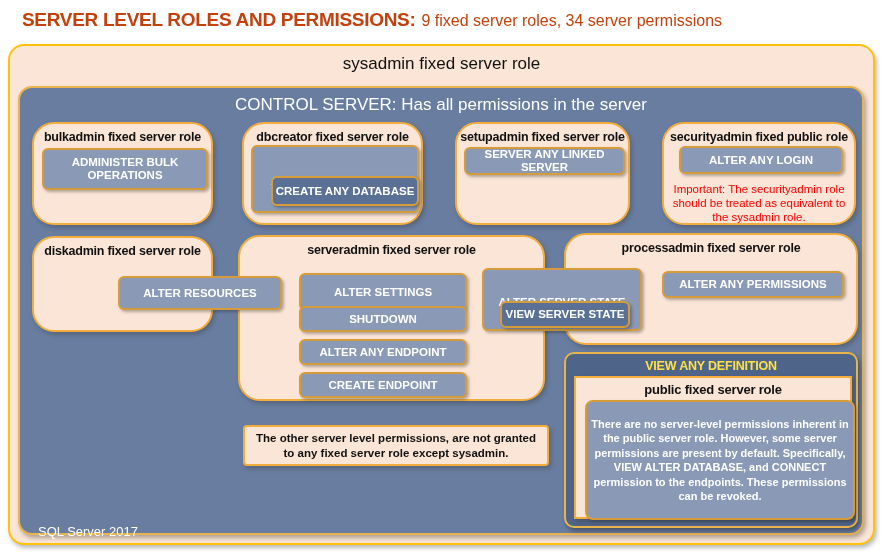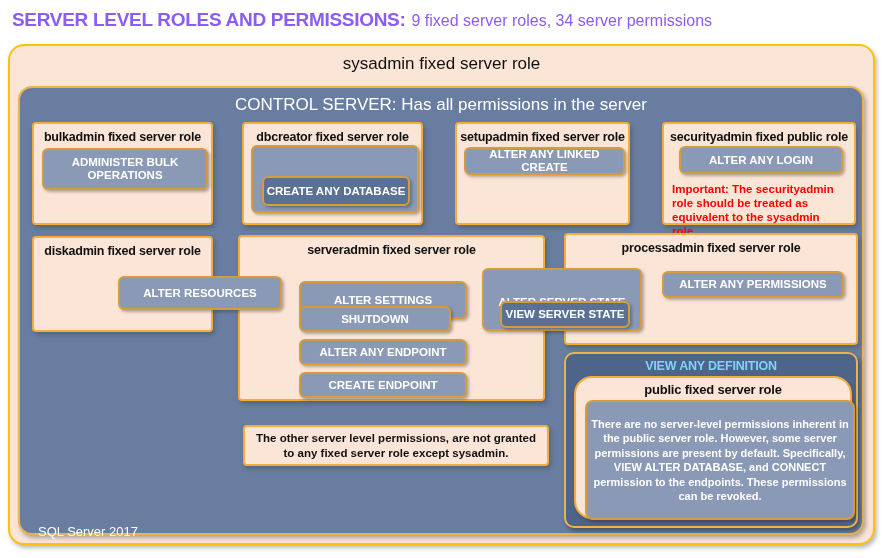--- a/index.html
+++ b/index.html
@@ -1,45 +1,45 @@
 <!DOCTYPE html>
 <html><head>
 <meta charset="utf-8">
 <style>
   html,body{margin:0;padding:0;background:#ffffff;}
   .canvas{
     position:relative; width:883px; height:558px; background:#ffffff;
     font-family:"Liberation Sans", sans-serif; overflow:hidden;
   }
   .abs{position:absolute; box-sizing:border-box;}
-  .title-row{left:12px; top:9px; white-space:nowrap; color:#8b5cf6;}
+  .title-row{left:22px; top:9px; white-space:nowrap; color:#c2410c;}
   .title-main{font-size:19px; font-weight:bold; letter-spacing:-0.3px;}
   .title-sub{font-size:16px; font-weight:normal; margin-left:6px;}
 
-  .peach{background:#FBE5D6; border:2px solid #F3AD3D; border-radius:4px;
+  .peach{background:#FBE5D6; border:2px solid #F3AD3D; border-radius:22px;
          box-shadow:2px 3px 4px rgba(60,60,60,0.35);}
   .outer{border-color:#FFC10A; border-radius:16px;}
   .slate{background:#687DA0; border:2px solid #E9B44C; border-radius:14px;
          box-shadow:2px 3px 4px rgba(60,60,60,0.4);}
   .darkbox{background:#4F6489; border:2px solid #E9B44C; border-radius:10px;
          box-shadow:2px 3px 4px rgba(30,30,30,0.45);}
   .perm{background:#8A99B5; border:2px solid #D79C3A; border-radius:6px;
         color:#ffffff; font-weight:bold; font-size:11.5px; text-align:center;
         display:flex; align-items:center; justify-content:center; line-height:13px;
         box-shadow:2px 2px 3px rgba(40,40,40,0.35);}
   .perm-dark{background:#5A7195;}
   .perm-top{align-items:center; padding-top:5px;}
   .role-label{position:absolute; left:0; right:0; top:6px; text-align:center;
         font-size:12.5px; font-weight:bold; color:#111; letter-spacing:-0.2px;}
   .big-label{position:absolute; left:0; right:0; top:8px; text-align:center;
         font-size:17px; color:#111;}
   .ctrl-label{position:absolute; left:0; right:0; top:7px; text-align:center;
         font-size:17px; color:#ffffff;}
-  .warning{position:absolute; left:8px; right:8px; top:58px; 
-        color:#FF0000; font-weight:bold; font-size:11.5px; line-height:14px;}
+  .warning{position:absolute; left:8px; right:8px; top:58px; text-align:center;
+        color:#FF0000; font-weight:normal; font-size:11.5px; line-height:14px;}
   .note-text{display:flex; align-items:center; justify-content:center; text-align:center;
         color:#111; font-weight:bold; font-size:11.5px; line-height:15px; padding:2px 8px;}
   .pub-text{position:absolute; left:9px; top:22px; width:258px; height:112px;
         background:#8A99B5; border:2px solid #D79C3A; border-radius:8px;
         color:#fff; font-weight:bold; font-size:11px; line-height:14.5px;
         display:flex; align-items:center; justify-content:center; text-align:center;
         padding:2px 4px; box-shadow:2px 2px 3px rgba(40,40,40,0.3);}
   .footer{color:#ffffff; font-size:13px;}
 </style>
 </head>
@@ -62,62 +62,62 @@
 
   <div class="abs peach" style="left:32px; top:122px; width:181px; height:103px;">
     <div class="role-label">bulkadmin fixed server role</div>
     <div class="abs perm" style="left:8px; top:24px; width:166px; height:42px;">ADMINISTER BULK OPERATIONS</div>
   </div>
 
   <div class="abs peach" style="left:242px; top:122px; width:181px; height:103px;">
     <div class="role-label">dbcreator fixed server role</div>
     <div class="abs perm perm-top" style="left:7px; top:21px; width:168px; height:68px;">
       <span>ALTER ANY DATABASE</span>
-      <div class="abs perm perm-dark" style="left:9px; top:29px; width:148px; height:30px;">CREATE ANY DATABASE</div>
+      <div class="abs perm perm-dark" style="left:18px; top:29px; width:148px; height:30px;">CREATE ANY DATABASE</div>
     </div>
   </div>
 
   <div class="abs peach" style="left:455px; top:122px; width:175px; height:103px;">
     <div class="role-label">setupadmin fixed server role</div>
-    <div class="abs perm" style="left:7px; top:23px; width:161px; height:28px;">ALTER ANY LINKED CREATE</div>
+    <div class="abs perm" style="left:7px; top:23px; width:161px; height:28px;">SERVER ANY LINKED SERVER</div>
   </div>
 
   <div class="abs peach" style="left:662px; top:122px; width:194px; height:103px;">
     <div class="role-label">securityadmin fixed public role</div>
     <div class="abs perm" style="left:15px; top:22px; width:164px; height:28px;">ALTER ANY LOGIN</div>
     <div class="warning">Important: The securityadmin role should be treated as equivalent to the sysadmin role.</div>
   </div>
 
   <div class="abs peach" style="left:32px; top:236px; width:181px; height:96px;">
     <div class="role-label">diskadmin fixed server role</div>
   </div>
 
   <div class="abs peach" style="left:238px; top:235px; width:307px; height:166px;">
     <div class="role-label">serveradmin fixed server role</div>
-    <div class="abs perm" style="left:59px; top:44px; width:168px; height:38px;">ALTER SETTINGS</div>
-    <div class="abs perm" style="left:59px; top:69px; width:152px; height:26px;">SHUTDOWN</div>
+    <div class="abs perm" style="left:59px; top:36px; width:168px; height:38px;">ALTER SETTINGS</div>
+    <div class="abs perm" style="left:59px; top:69px; width:168px; height:26px;">SHUTDOWN</div>
     <div class="abs perm" style="left:59px; top:102px; width:168px; height:26px;">ALTER ANY ENDPOINT</div>
     <div class="abs perm" style="left:59px; top:135px; width:168px; height:26px;">CREATE ENDPOINT</div>
   </div>
 
   <div class="abs peach" style="left:564px; top:233px; width:294px; height:112px;">
     <div class="role-label">processadmin fixed server role</div>
     <div class="abs perm" style="left:96px; top:36px; width:182px; height:27px;">ALTER ANY PERMISSIONS</div>
   </div>
 
   <div class="abs perm" style="left:118px; top:276px; width:164px; height:34px;">ALTER RESOURCES</div>
 
   <div class="abs perm perm-top" style="left:482px; top:268px; width:160px; height:63px;">
     <span>ALTER SERVER STATE</span>
     <div class="abs perm perm-dark" style="left:16px; top:31px; width:130px; height:27px;">VIEW SERVER STATE</div>
   </div>
 
   <div class="abs peach note-text" style="left:243px; top:425px; width:306px; height:41px; border-radius:4px;">The other server level permissions, are not granted to any fixed server role except sysadmin.</div>
 
   <div class="abs darkbox" style="left:564px; top:352px; width:294px; height:176px;">
-    <div class="role-label" style="color:#7dd3fc; top:5px;">VIEW ANY DEFINITION</div>
-    <div class="abs peach" style="left:8px; top:22px; width:278px; height:143px; border-radius:18px;">
+    <div class="role-label" style="color:#fde047; top:5px;">VIEW ANY DEFINITION</div>
+    <div class="abs peach" style="left:8px; top:22px; width:278px; height:143px; border-radius:0;">
       <div class="role-label" style="top:4px; font-size:13px;">public fixed server role</div>
       <div class="pub-text">There are no server-level permissions inherent in the public server role. However, some server permissions are present by default. Specifically, VIEW ALTER DATABASE, and CONNECT permission to the endpoints. These permissions can be revoked.</div>
     </div>
   </div>
 
 </div>
 
 </body></html>

